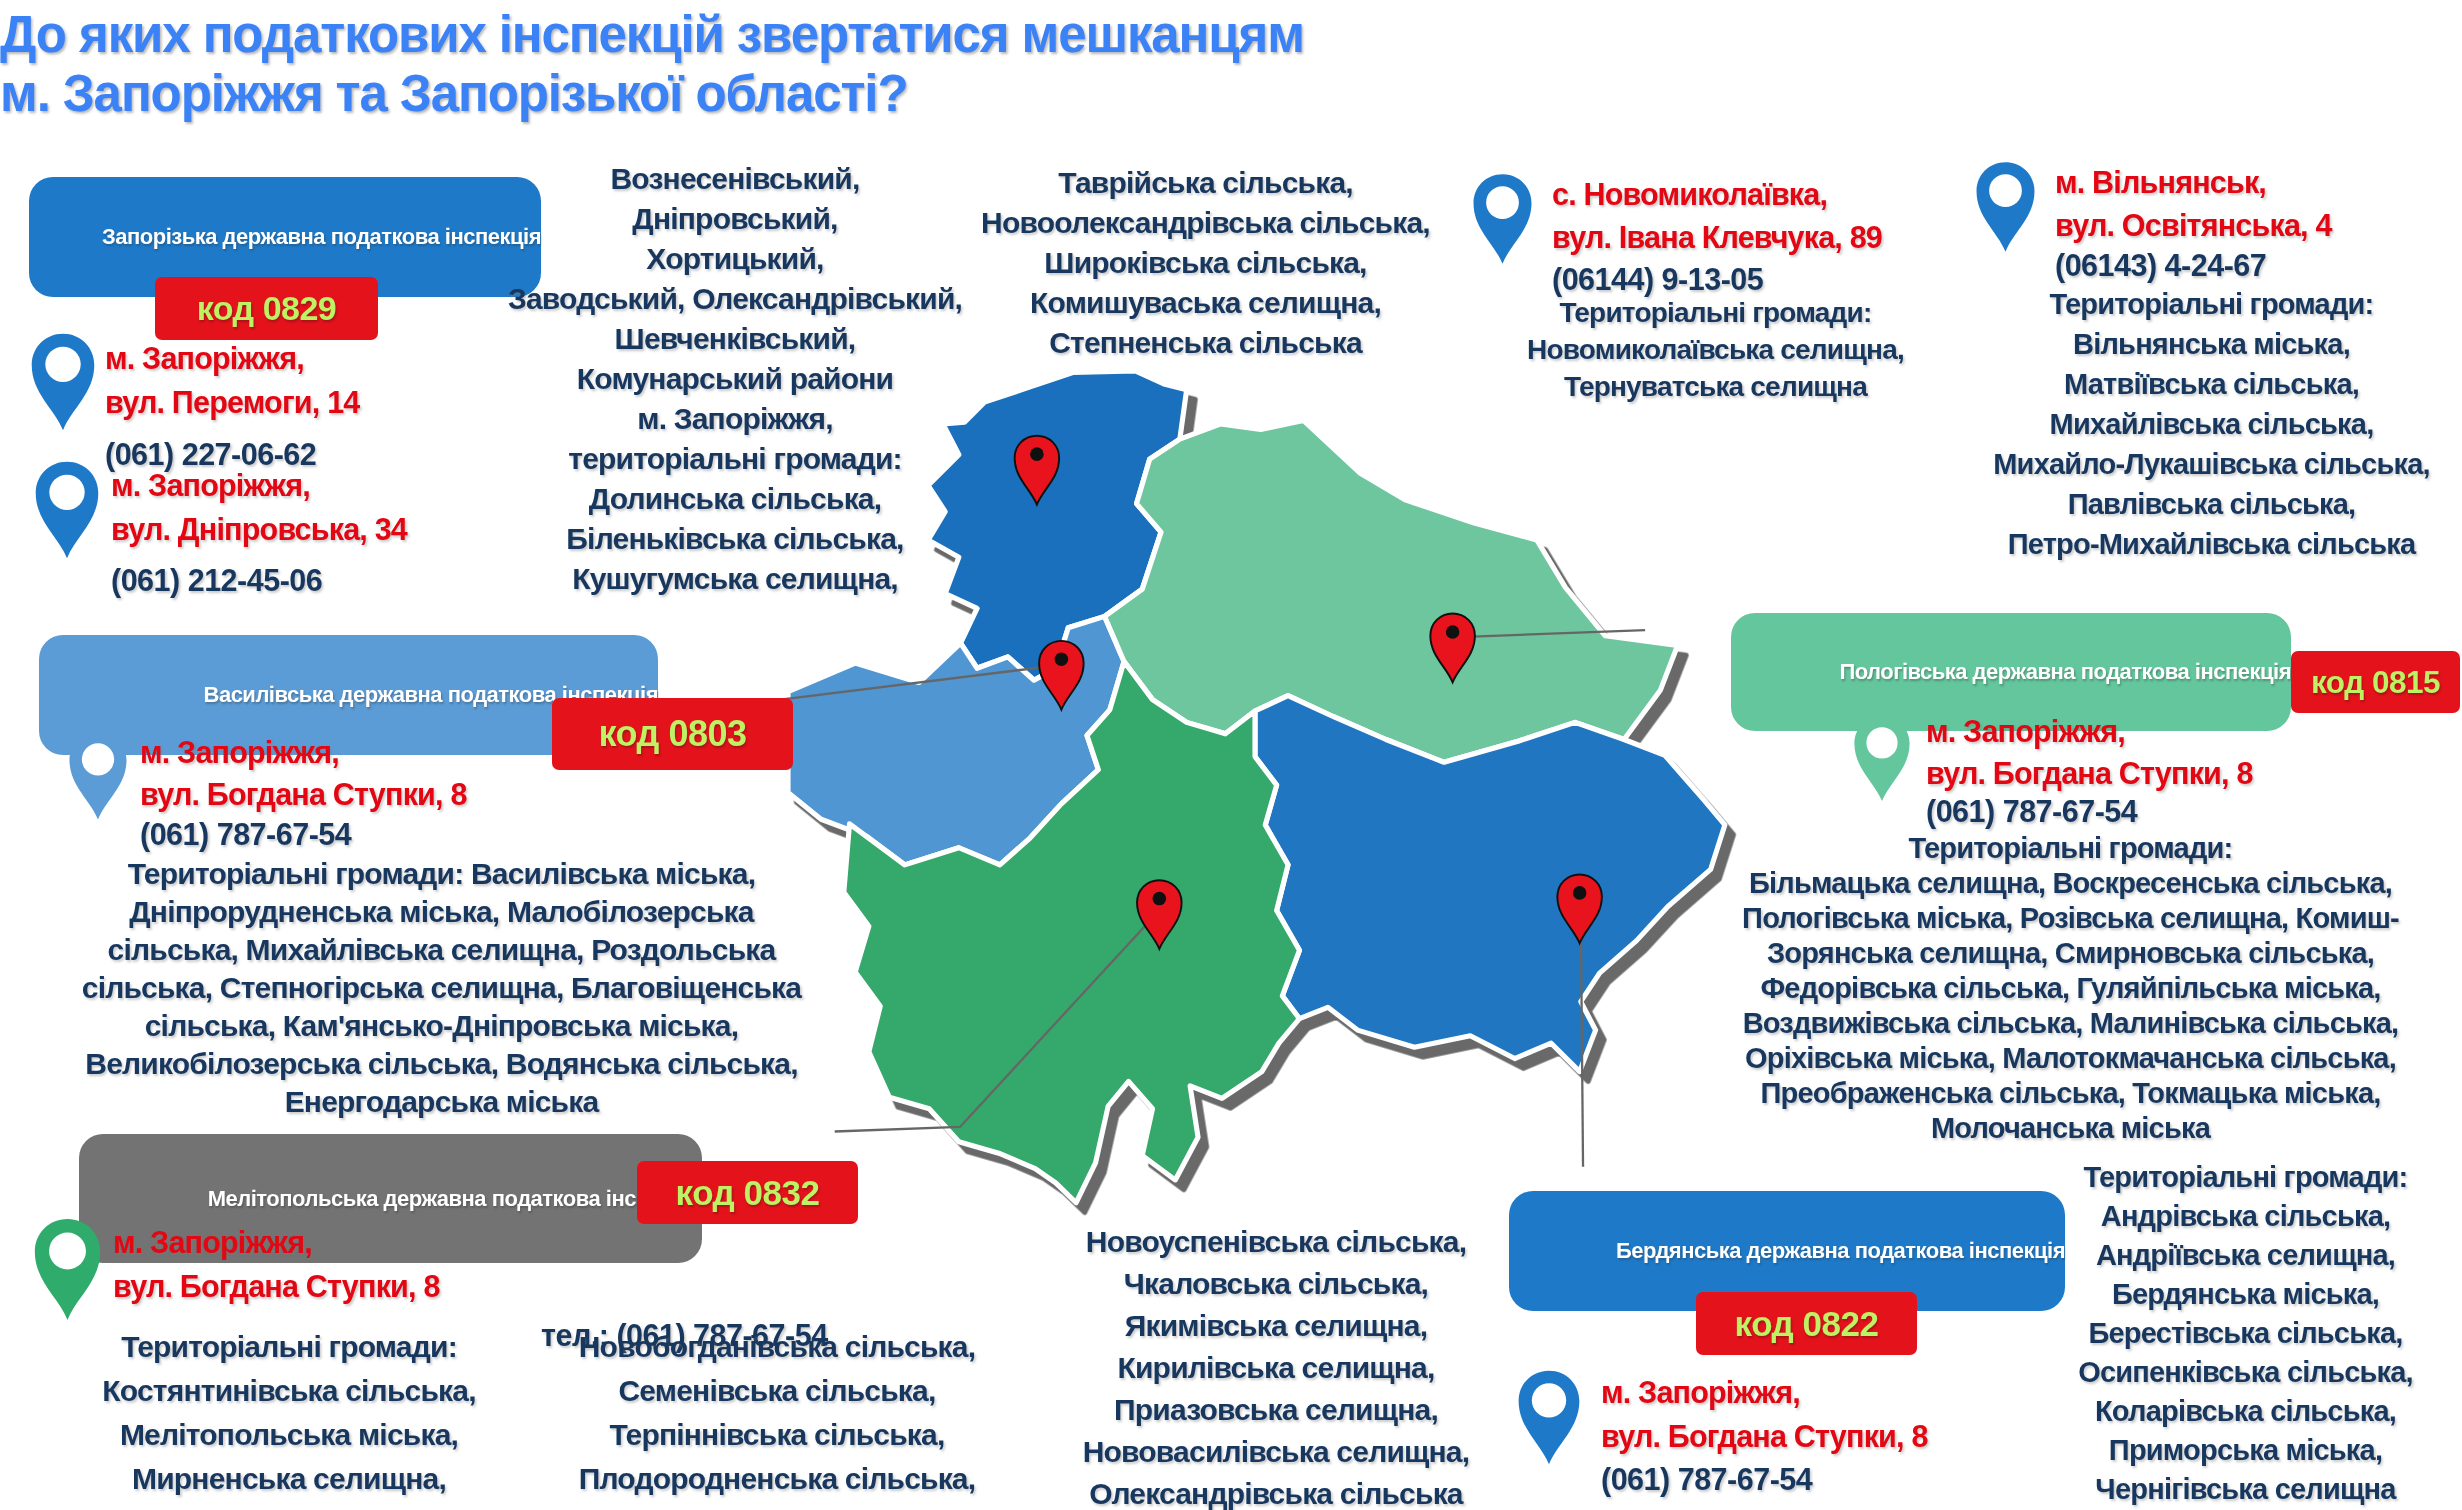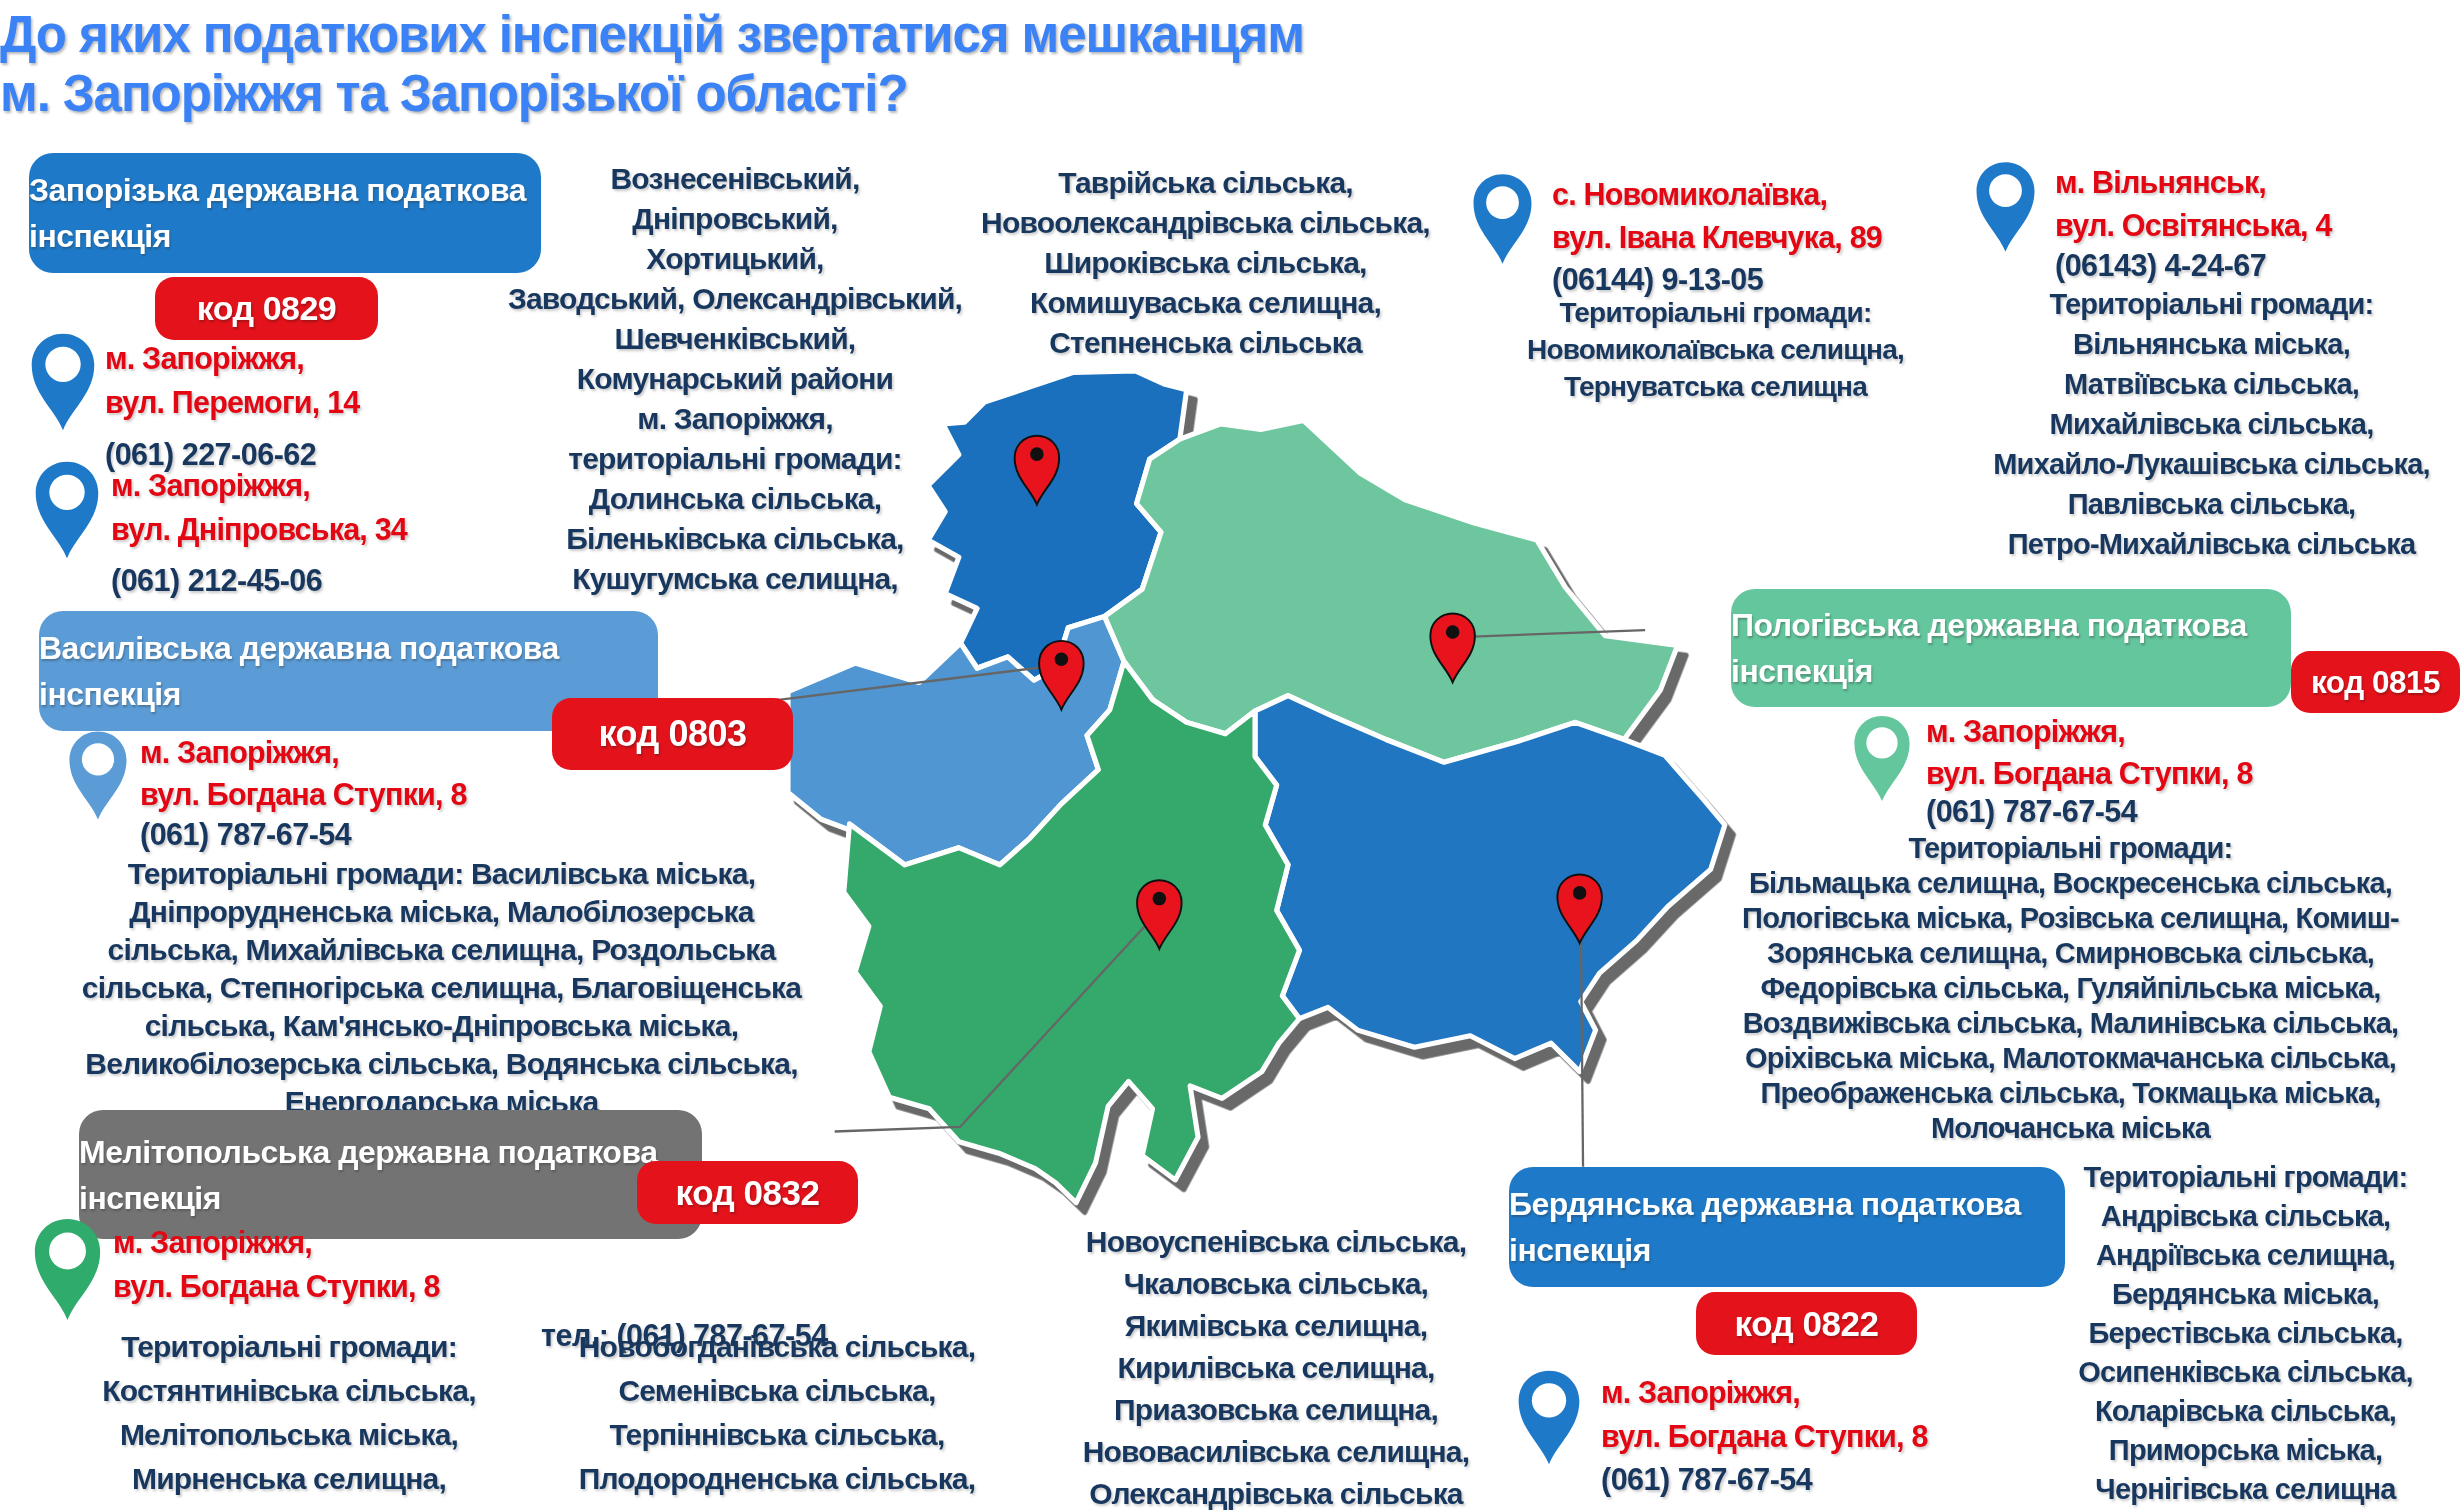--- a/index.html
+++ b/index.html
@@ -6,27 +6,28 @@
   body{
     width:2462px;height:1510px;background:#ffffff;position:relative;overflow:hidden;
     font-family:"Liberation Sans",sans-serif;font-weight:700;
   }
   .title-line{
     position:absolute;left:0;right:0;text-align:left;color:#3b82f6;
     font-size:51px;line-height:59px;letter-spacing:-1.1px;font-weight:700;
     text-shadow:1.6px 2.1px 2.6px rgba(100,100,100,.45);
   }
   .hdr{
-    position:absolute;border-radius:24px;color:#ffffff;text-align:left;
+    position:absolute;border-radius:24px;color:#ffffff;text-align:right;
     display:flex;flex-direction:column;justify-content:center;
-    font-size:32px;line-height:46px;letter-spacing:-0.5px;
+    font-size:22px;line-height:46px;letter-spacing:-0.5px;
     text-shadow:1.1px 1.6px 2.1px rgba(50,50,50,.35);
+    margin-top:24px;
   }
   .badge{
-    position:absolute;background:#e3121b;border-radius:19px;color:#ffffff;
+    position:absolute;background:#e3121b;border-radius:7px;color:#bef264;
     display:flex;align-items:center;justify-content:center;
     font-size:34px;letter-spacing:-0.5px;text-shadow:1.1px 1.6px 2.1px rgba(80,20,20,.4);
   }
   .addr{
     position:absolute;color:#e30613;font-size:30.5px;line-height:44px;
     letter-spacing:-0.8px;white-space:pre-line;
     text-shadow:1.6px 2.1px 2.6px rgba(120,120,120,.4);
   }
   .phone{
     position:absolute;color:#17375e;font-size:30.5px;letter-spacing:-0.5px;

